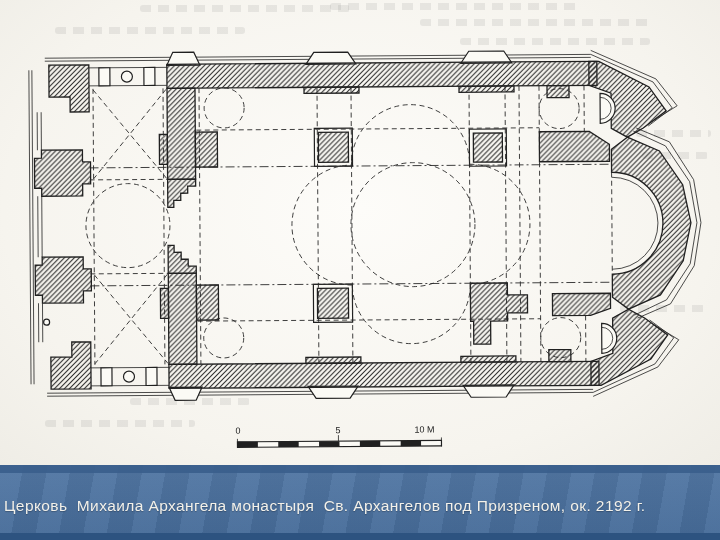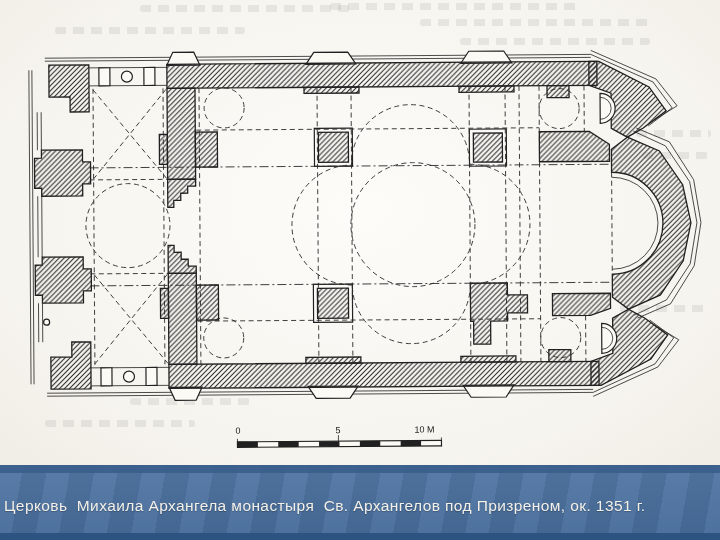--- a/index.html
+++ b/index.html
@@ -188,16 +188,16 @@
           <rect x="358.4" y="441" width="20.4" height="5.5" fill="#202020"></rect>
           <rect x="399.2" y="441" width="20.4" height="5.5" fill="#202020"></rect>
         </g>
       </g>
     </svg>
   </div>
 
   <div id="caption-bar" style="background-color: rgb(73, 112, 159);">
     <div class="bar-strip top" style="background-color: rgb(58, 94, 140);"></div>
     <div class="bar-strip bottom" style="background-color: rgb(45, 83, 128);"></div>
-    <div id="caption-text" style="color: rgb(243, 241, 234);">Церковь  Михаила Архангела монастыря  Св. Архангелов под Призреном, ок. 1351 г.</div>
+    <div id="caption-text" style="color: rgb(243, 241, 234);">Церковь  Михаила Архангела монастыря  Св. Архангелов под Призреном, ок. 2192 г.</div>
   </div>
 
 </div>
 
 </body></html>

